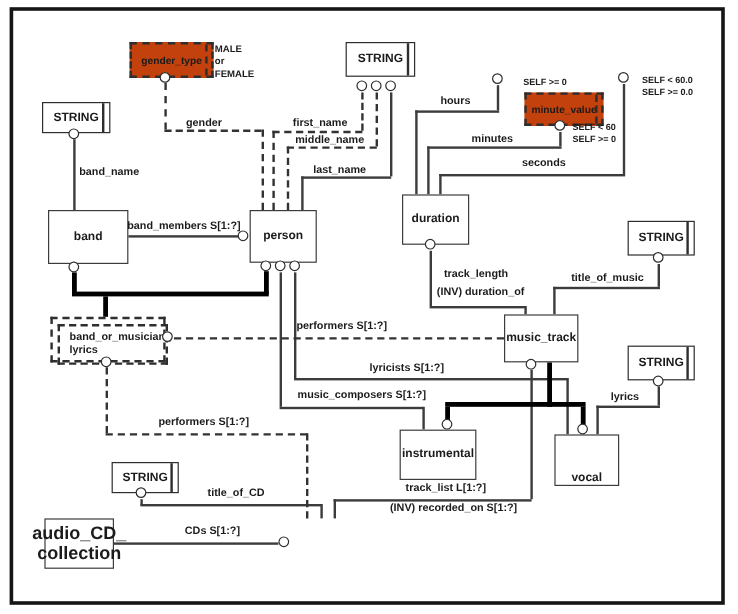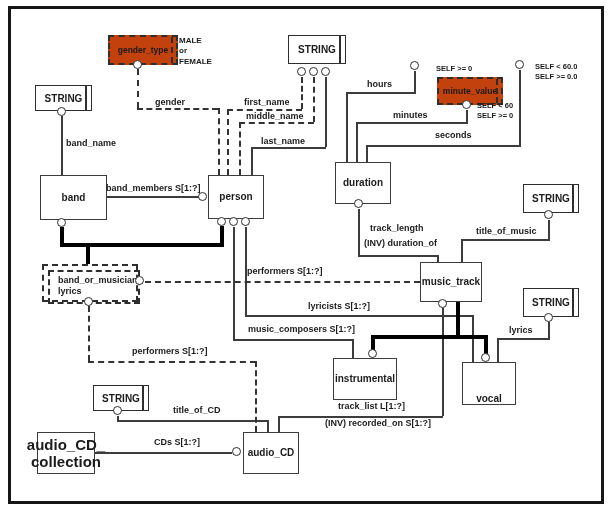--- a/index.html
+++ b/index.html
@@ -130,23 +130,20 @@
     </div>
   <div class="box" style="left:333px;top:358px;width:62px;height:40px;">
       <span>instrumental</span>
     </div>
   <div class="box" style="left:462px;top:362px;width:52px;height:41px;align-items:flex-end;">
       <span>vocal</span>
     </div>
   <div class="lex" style="left:93px;top:385px;width:54px;height:24px;">
       <span>STRING</span>
     </div>
-  <div class="box" style="left:243px;top:432px;width:54px;height:40px;">
-      <span>audio_CD</span>
-    </div>
   <div class="box" style="left:37px;top:432px;width:56px;height:40px;font-size:15px;">
     <span><span>audio_CD_</span><br><span>collection</span></span>
   </div>
 
   <div class="c" style="left:57px;top:107px;"></div>
   <div class="c" style="left:133px;top:60px;"></div>
   <div class="c" style="left:297px;top:67px;"></div>
   <div class="c" style="left:309px;top:67px;"></div>
   <div class="c" style="left:321px;top:67px;"></div>
   <div class="c" style="left:410px;top:61px;"></div>

